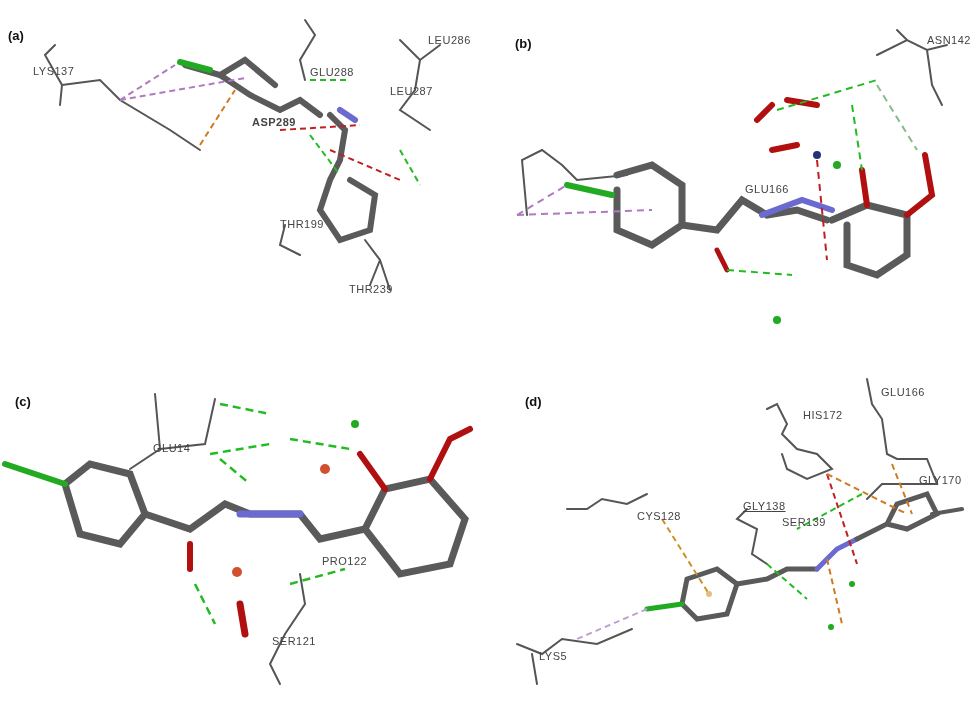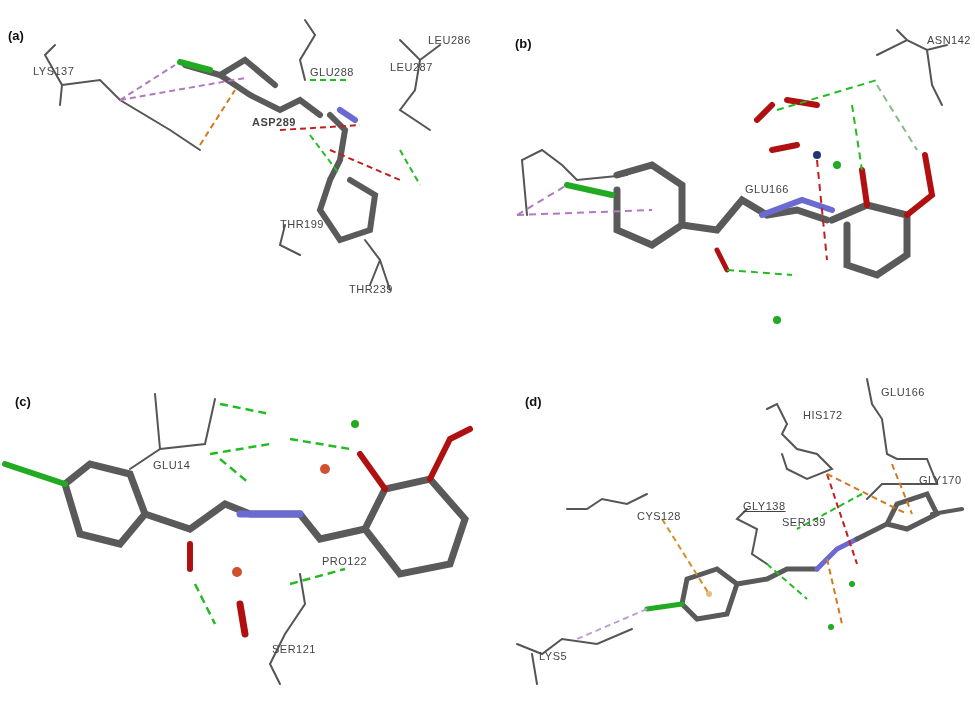--- a/index.html
+++ b/index.html
@@ -34,21 +34,21 @@
       <line x1="280" y1="130" x2="360" y2="125" stroke="#c02020"></line>
       <line x1="330" y1="150" x2="400" y2="180" stroke="#c02020"></line>
       <line x1="310" y1="135" x2="340" y2="175" stroke="#22bb22"></line>
       <line x1="400" y1="150" x2="420" y2="185" stroke="#22bb22"></line>
     </g>
   </svg>
   <div class="plabel" style="left:8px;top:28px;">(a)</div>
   <div class="res" style="left:33px;top:65px;">LYS137</div>
   <div class="res" style="left:310px;top:66px;">GLU288</div>
   <div class="res" style="left:428px;top:34px;">LEU286</div>
-  <div class="res" style="left:390px;top:61px;">LEU287</div>
+  <div class="res" style="left:390px;top:85px;">LEU287</div>
   <div class="res" style="left:252px;top:116px;font-weight:bold;">ASP289</div>
   <div class="res" style="left:280px;top:218px;">THR199</div>
   <div class="res" style="left:349px;top:283px;">THR239</div>
 </div>
 
 <div class="panel" style="left:487px;top:0;">
   <svg viewBox="0 0 487 353">
     <g fill="none" stroke-linecap="round">
       <path d="M40 215 L35 160 L55 150 L75 165 L90 180 L140 175" stroke="#555" stroke-width="2"></path>
       <path d="M130 175 L165 165 L195 185 L195 225 L165 245 L130 230 L130 190" stroke="#5a5a5a" stroke-width="7"></path>
@@ -99,23 +99,23 @@
       <line x1="290" y1="85" x2="350" y2="95" stroke="#22bb22"></line>
       <line x1="220" y1="105" x2="250" y2="130" stroke="#22bb22"></line>
       <line x1="195" y1="230" x2="215" y2="270" stroke="#22bb22"></line>
       <line x1="290" y1="230" x2="345" y2="215" stroke="#22bb22"></line>
     </g>
     <circle cx="325" cy="115" r="5" fill="#d05030"></circle>
     <circle cx="237" cy="218" r="5" fill="#d05030"></circle>
     <circle cx="355" cy="70" r="4" fill="#22aa22"></circle>
   </svg>
   <div class="plabel" style="left:15px;top:40px;">(c)</div>
-  <div class="res" style="left:153px;top:105px;">GLU14</div>
+  <div class="res" style="left:153px;top:88px;">GLU14</div>
   <div class="res" style="left:322px;top:201px;">PRO122</div>
-  <div class="res" style="left:272px;top:289px;text-align:right;">SER121</div>
+  <div class="res" style="left:272px;top:281px;text-align:right;">SER121</div>
 </div>
 
 <div class="panel" style="left:487px;top:354px;">
   <svg viewBox="0 0 487 353">
     <g fill="none" stroke-linecap="round">
       <path d="M200 225 L230 215 L250 230 L240 260 L210 265 L195 250 L200 225" stroke="#5a5a5a" stroke-width="5"></path>
       <path d="M160 255 L195 250" stroke="#22aa22" stroke-width="5"></path>
       <path d="M250 230 L280 225 L300 215 L330 215" stroke="#5a5a5a" stroke-width="5"></path>
       <path d="M330 215 L350 195 L370 185" stroke="#6a6ad0" stroke-width="5"></path>
       <path d="M370 185 L400 170 L410 150 L440 140 L450 160 L420 175 L400 170" stroke="#5a5a5a" stroke-width="5"></path>

